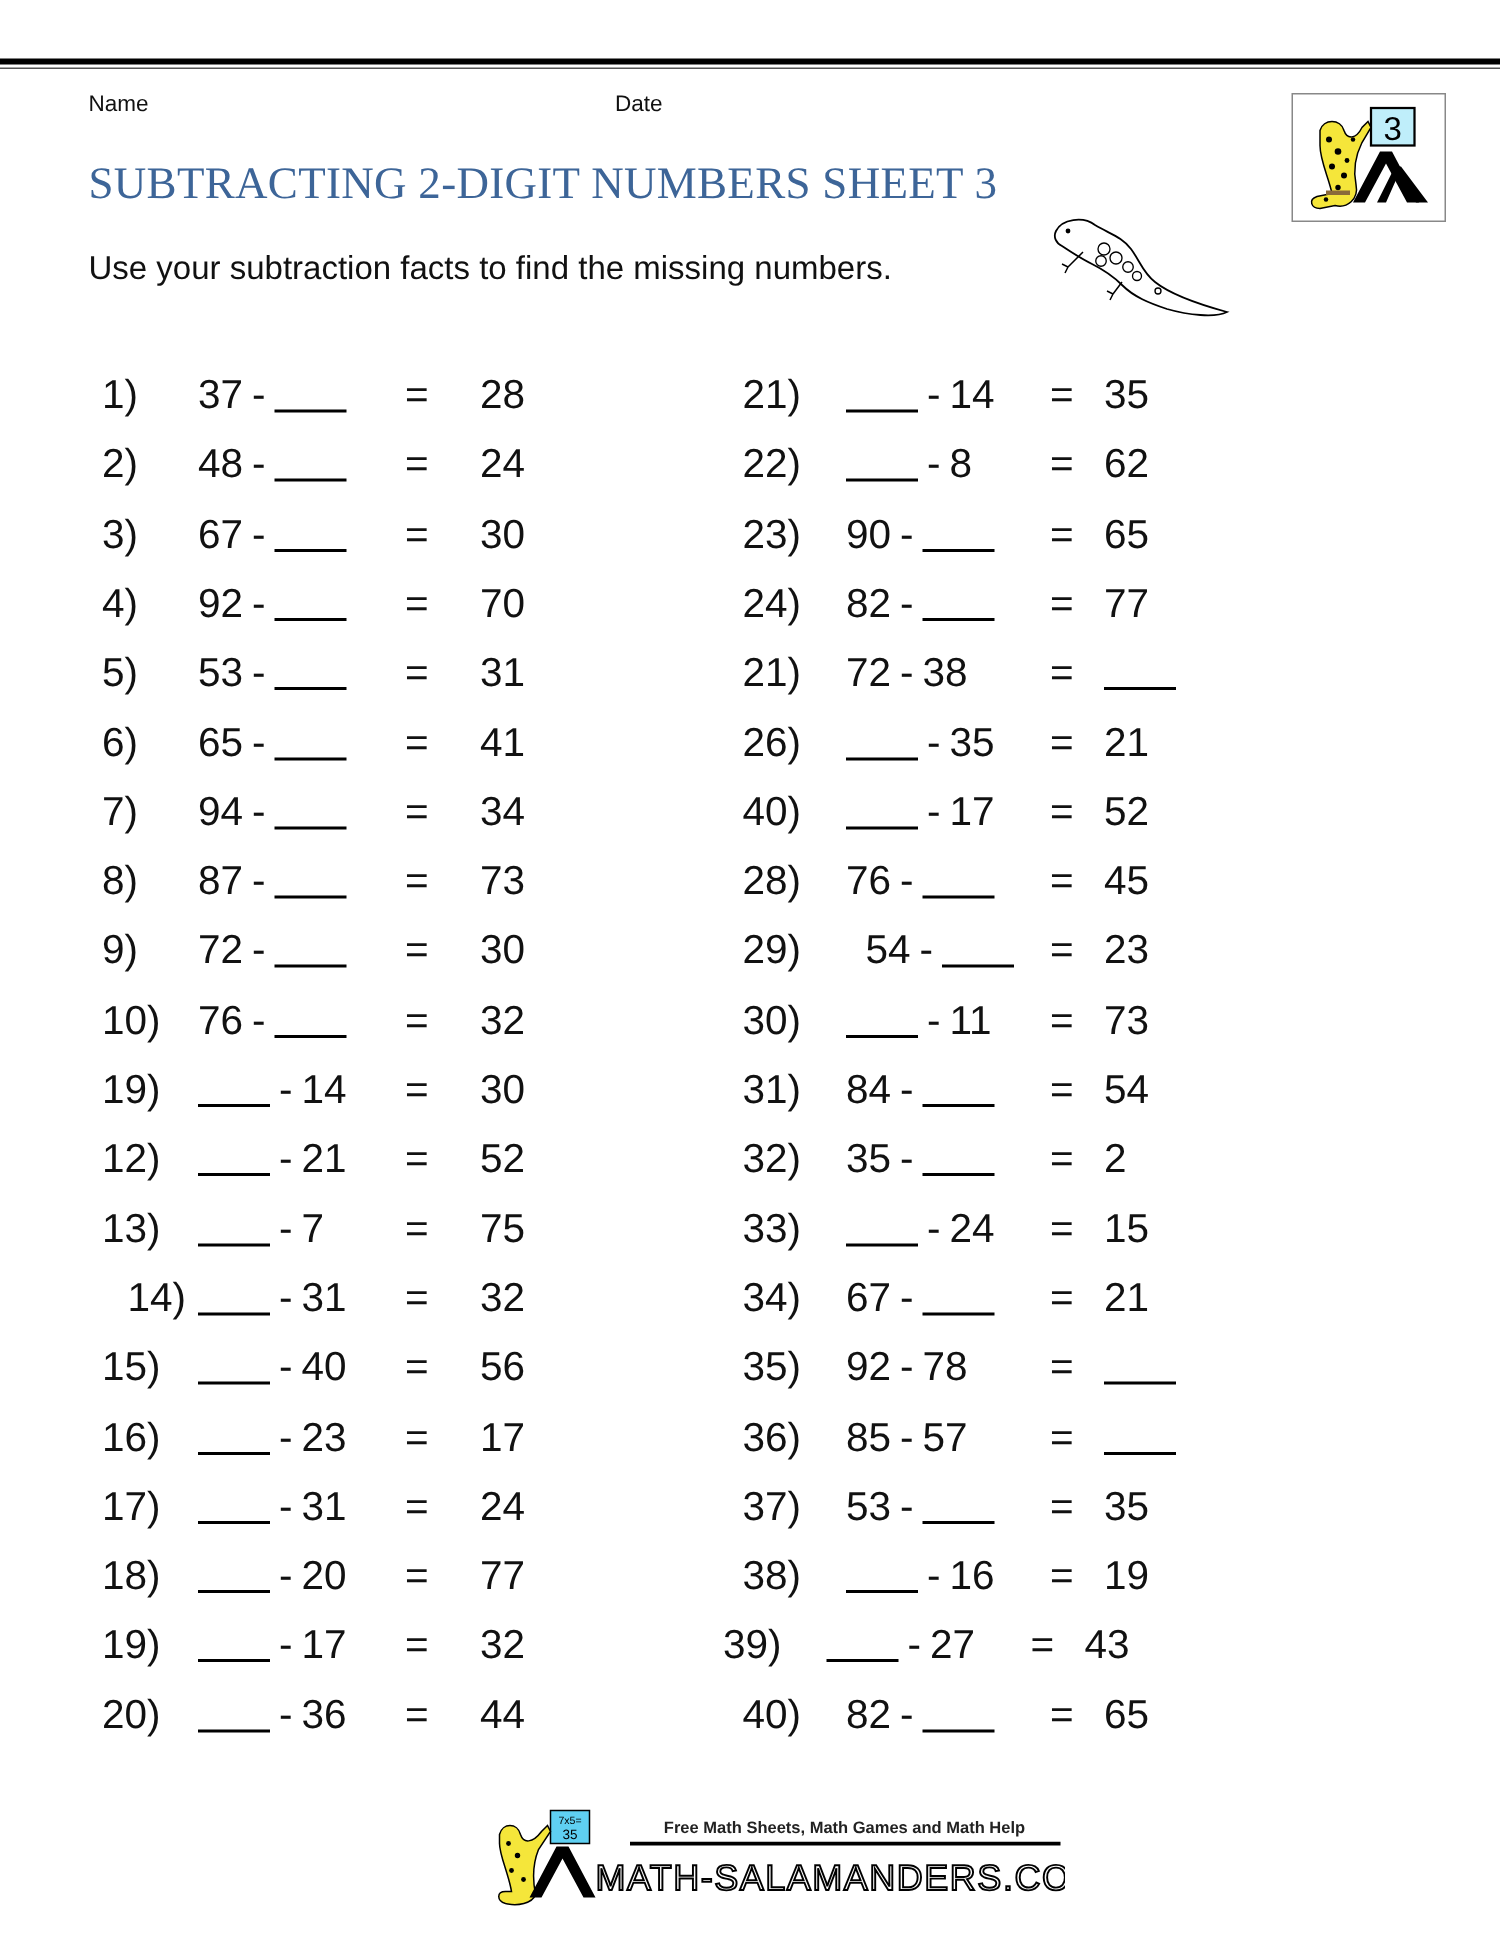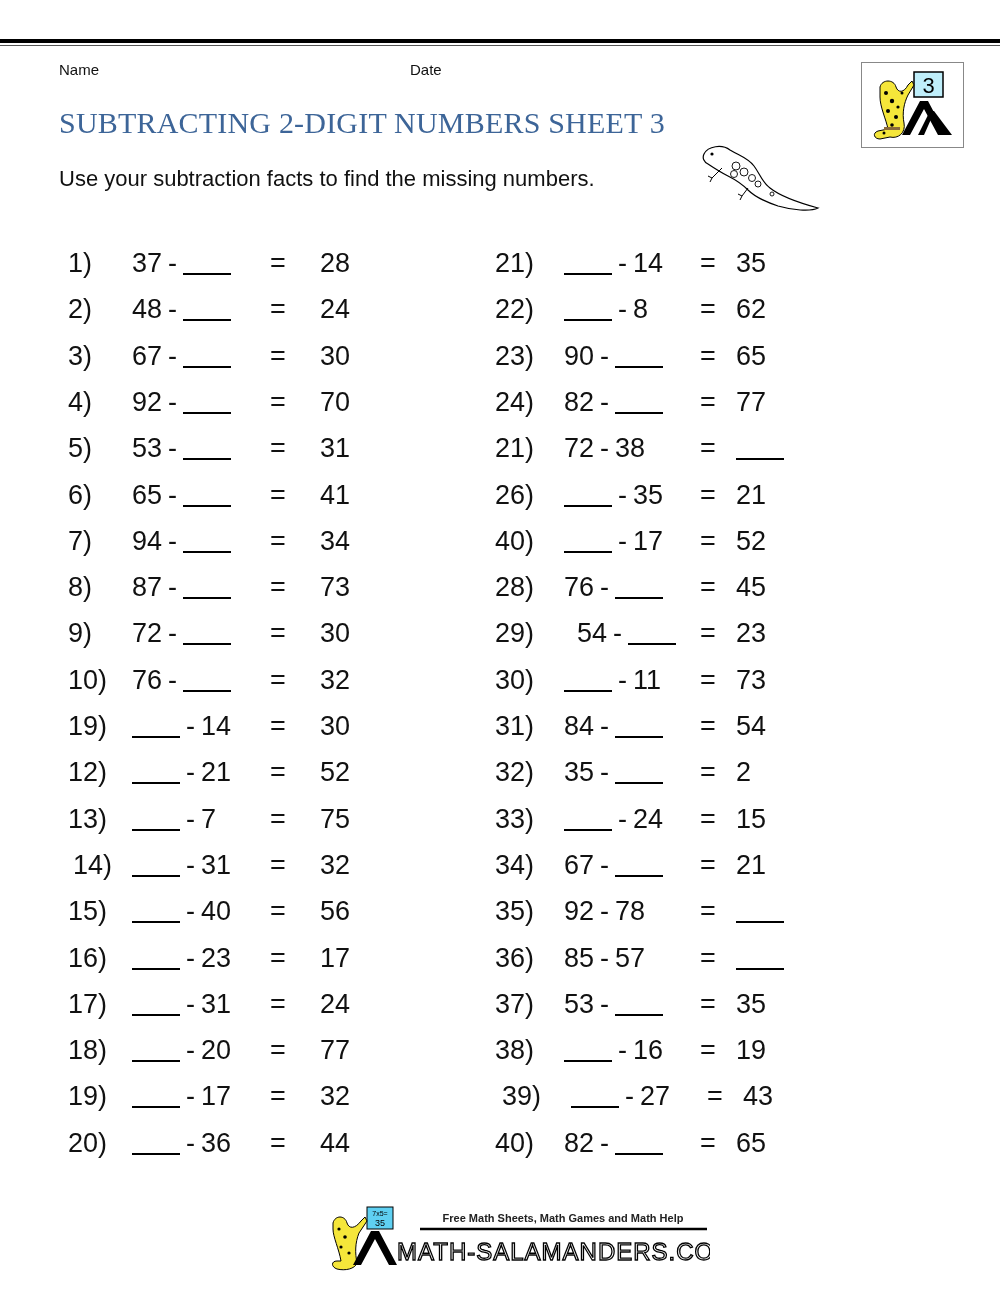--- a/index.html
+++ b/index.html
@@ -148,21 +148,21 @@
       <span class="" style="left: 202px;">=</span>
       <span class="" style="left: 252px;">52</span>
     </div>
     <div class="problem" style="left: 68px; top: 798.6px; width: 330px;">
       <span class="num" style="left: 0px;">13)</span>
       <span style="left: 64px;"><span class="blank" style="position: static;"></span><span style="position: static; padding: 0px 6px;">-</span><span style="position: static;">7</span></span>
       <span class="" style="left: 202px;">=</span>
       <span class="" style="left: 252px;">75</span>
     </div>
     <div class="problem" style="left: 68px; top: 844.9px; width: 330px;">
-      <span class="num" style="left: 5px;">14)</span>
+      <span class="num" style="left: 17px;">14)</span>
       <span style="left: 64px;"><span class="blank" style="position: static;"></span><span style="position: static; padding: 0px 6px;">-</span><span style="position: static;">31</span></span>
       <span class="" style="left: 202px;">=</span>
       <span class="" style="left: 252px;">32</span>
     </div>
     <div class="problem" style="left: 68px; top: 891.2px; width: 330px;">
       <span class="num" style="left: 0px;">15)</span>
       <span style="left: 64px;"><span class="blank" style="position: static;"></span><span style="position: static; padding: 0px 6px;">-</span><span style="position: static;">40</span></span>
       <span class="" style="left: 202px;">=</span>
       <span class="" style="left: 252px;">56</span>
     </div>
@@ -297,21 +297,21 @@
       <span style="left: 69px;"><span style="position: static;">53</span><span style="position: static; padding: 0px 6px;">-</span><span class="blank" style="position: static;"></span></span>
       <span class="" style="left: 205px;">=</span>
       <span class="" style="left: 241px;">35</span>
     </div>
     <div class="problem" style="left: 495px; top: 1030.1px; width: 330px;">
       <span class="num" style="left: 0px;">38)</span>
       <span style="left: 69px;"><span class="blank" style="position: static;"></span><span style="position: static; padding: 0px 6px;">-</span><span style="position: static;">16</span></span>
       <span class="" style="left: 205px;">=</span>
       <span class="" style="left: 241px;">19</span>
     </div>
-    <div class="problem" style="left: 502px; top: 1076.4px; width: 330px;">
+    <div class="problem" style="left: 482px; top: 1076.4px; width: 330px;">
       <span class="num" style="left: 0px;">39)</span>
       <span style="left: 69px;"><span class="blank" style="position: static;"></span><span style="position: static; padding: 0px 6px;">-</span><span style="position: static;">27</span></span>
       <span class="" style="left: 205px;">=</span>
       <span class="" style="left: 241px;">43</span>
     </div>
     <div class="problem" style="left: 495px; top: 1122.7px; width: 330px;">
       <span class="num" style="left: 0px;">40)</span>
       <span style="left: 69px;"><span style="position: static;">82</span><span style="position: static; padding: 0px 6px;">-</span><span class="blank" style="position: static;"></span></span>
       <span class="" style="left: 205px;">=</span>
       <span class="" style="left: 241px;">65</span>

